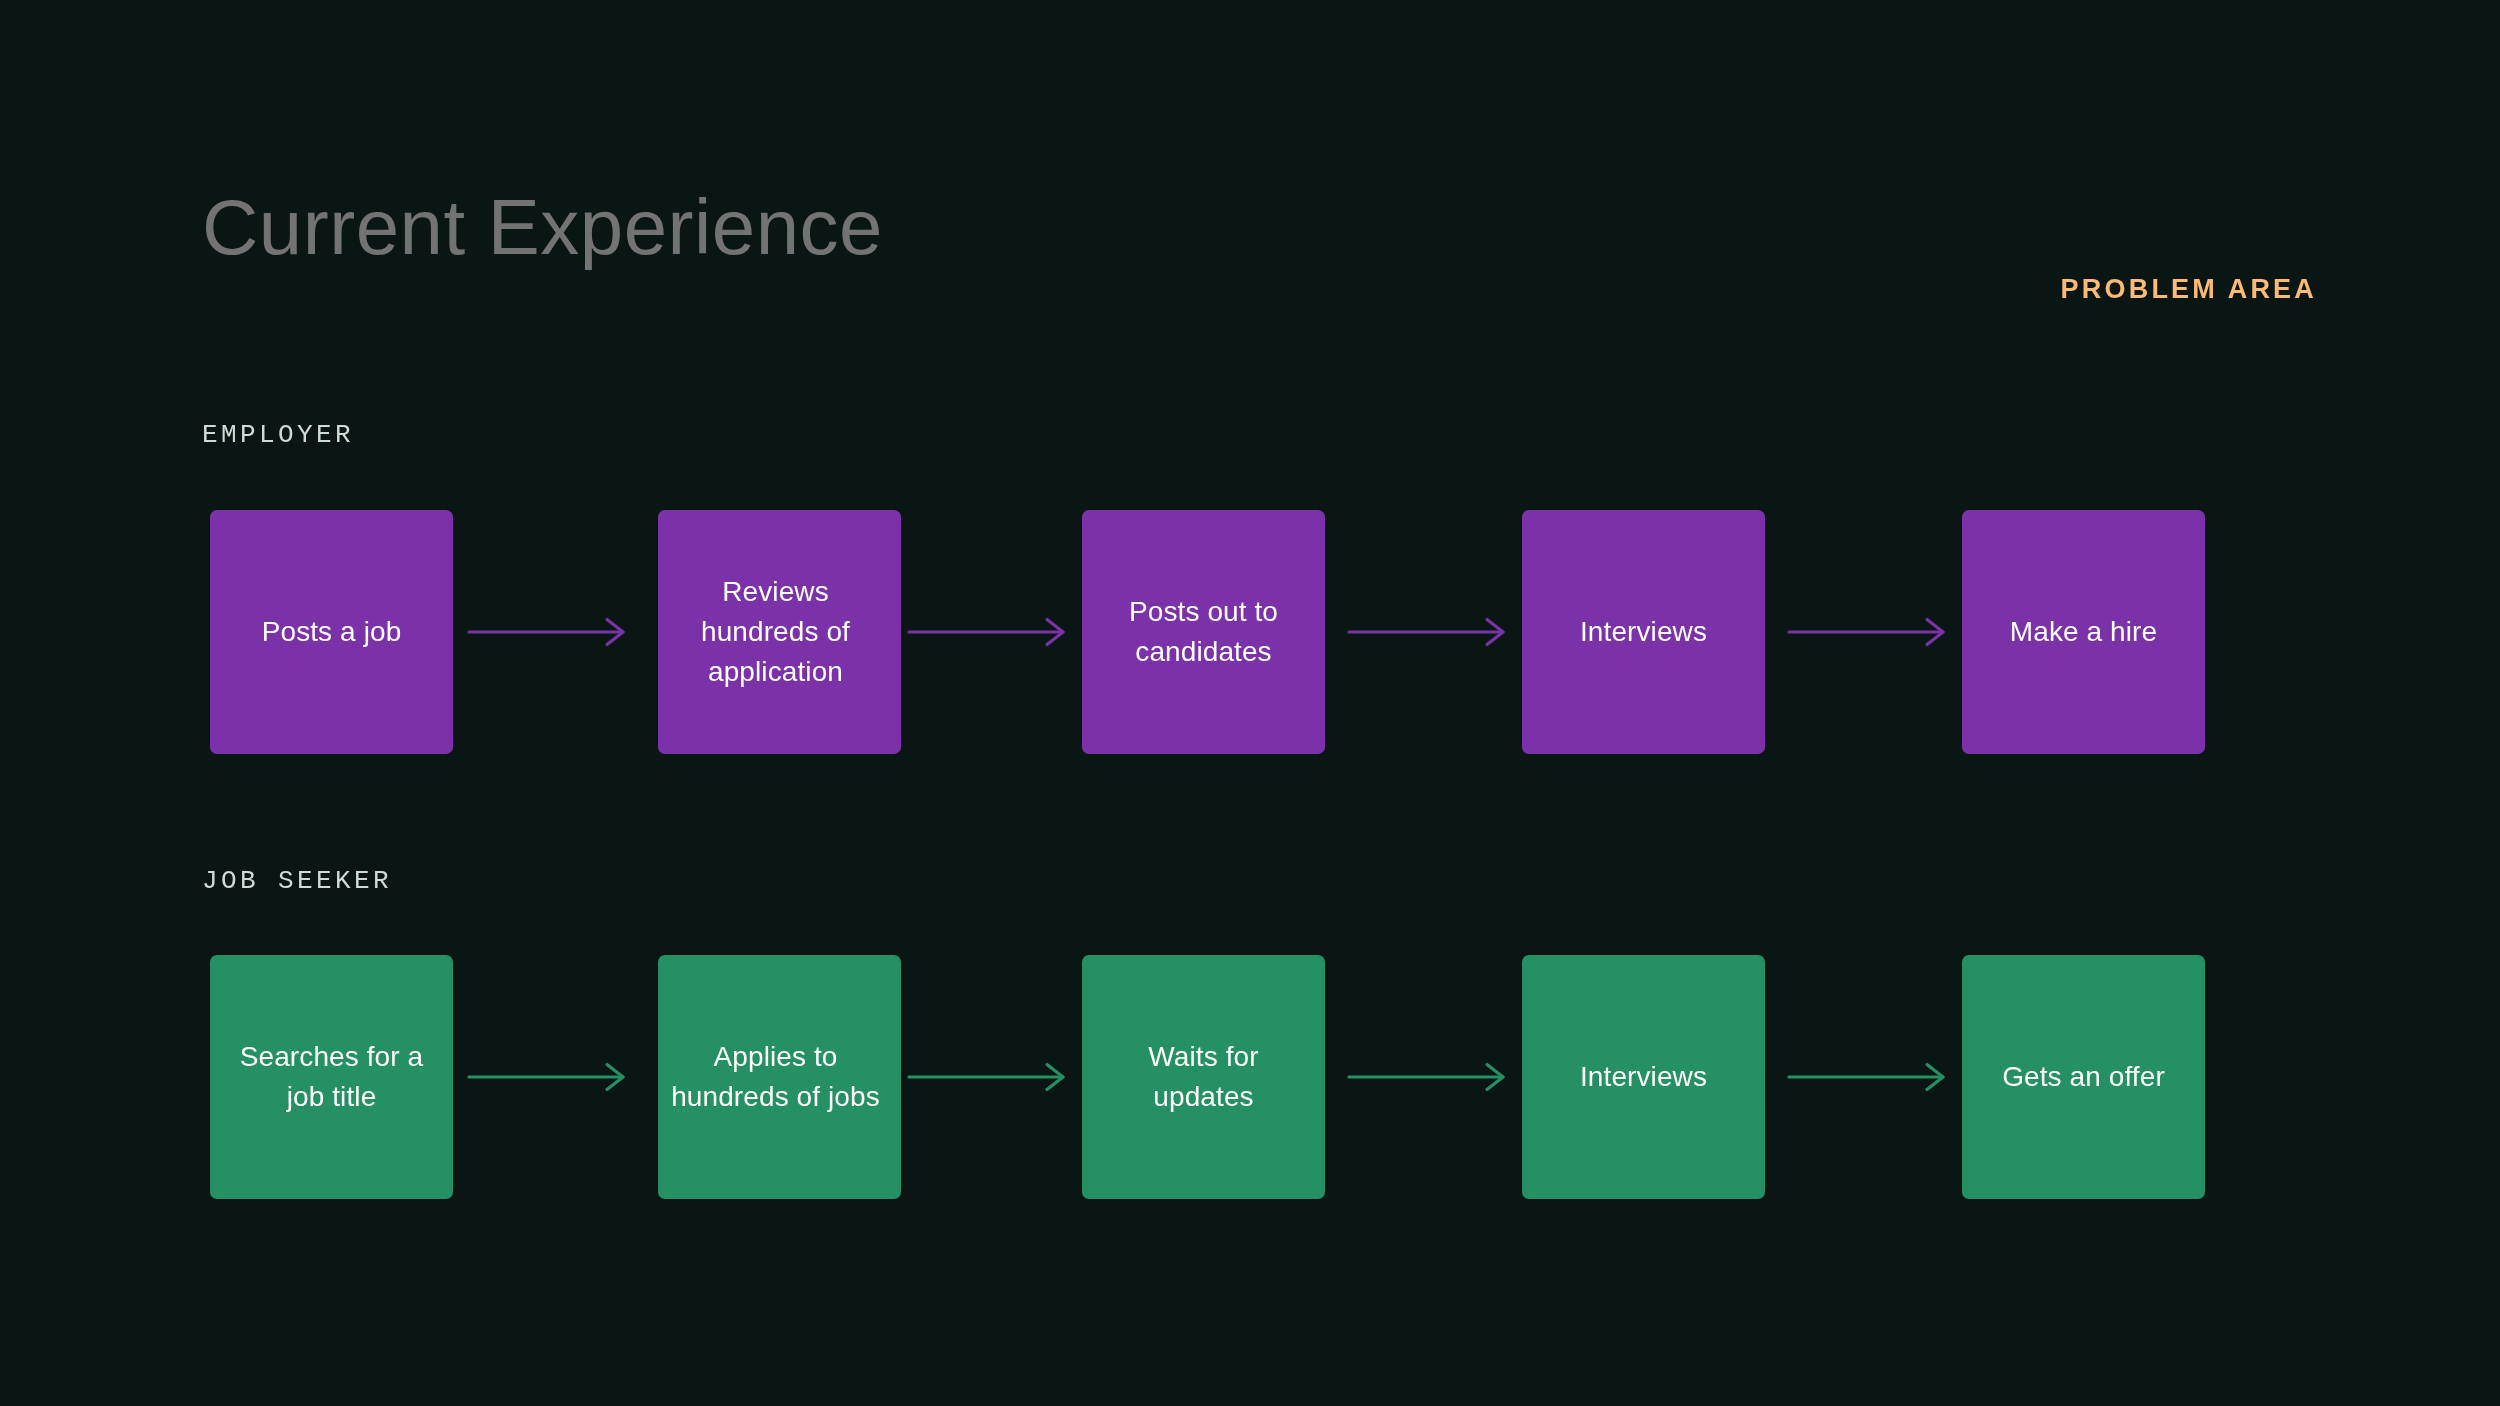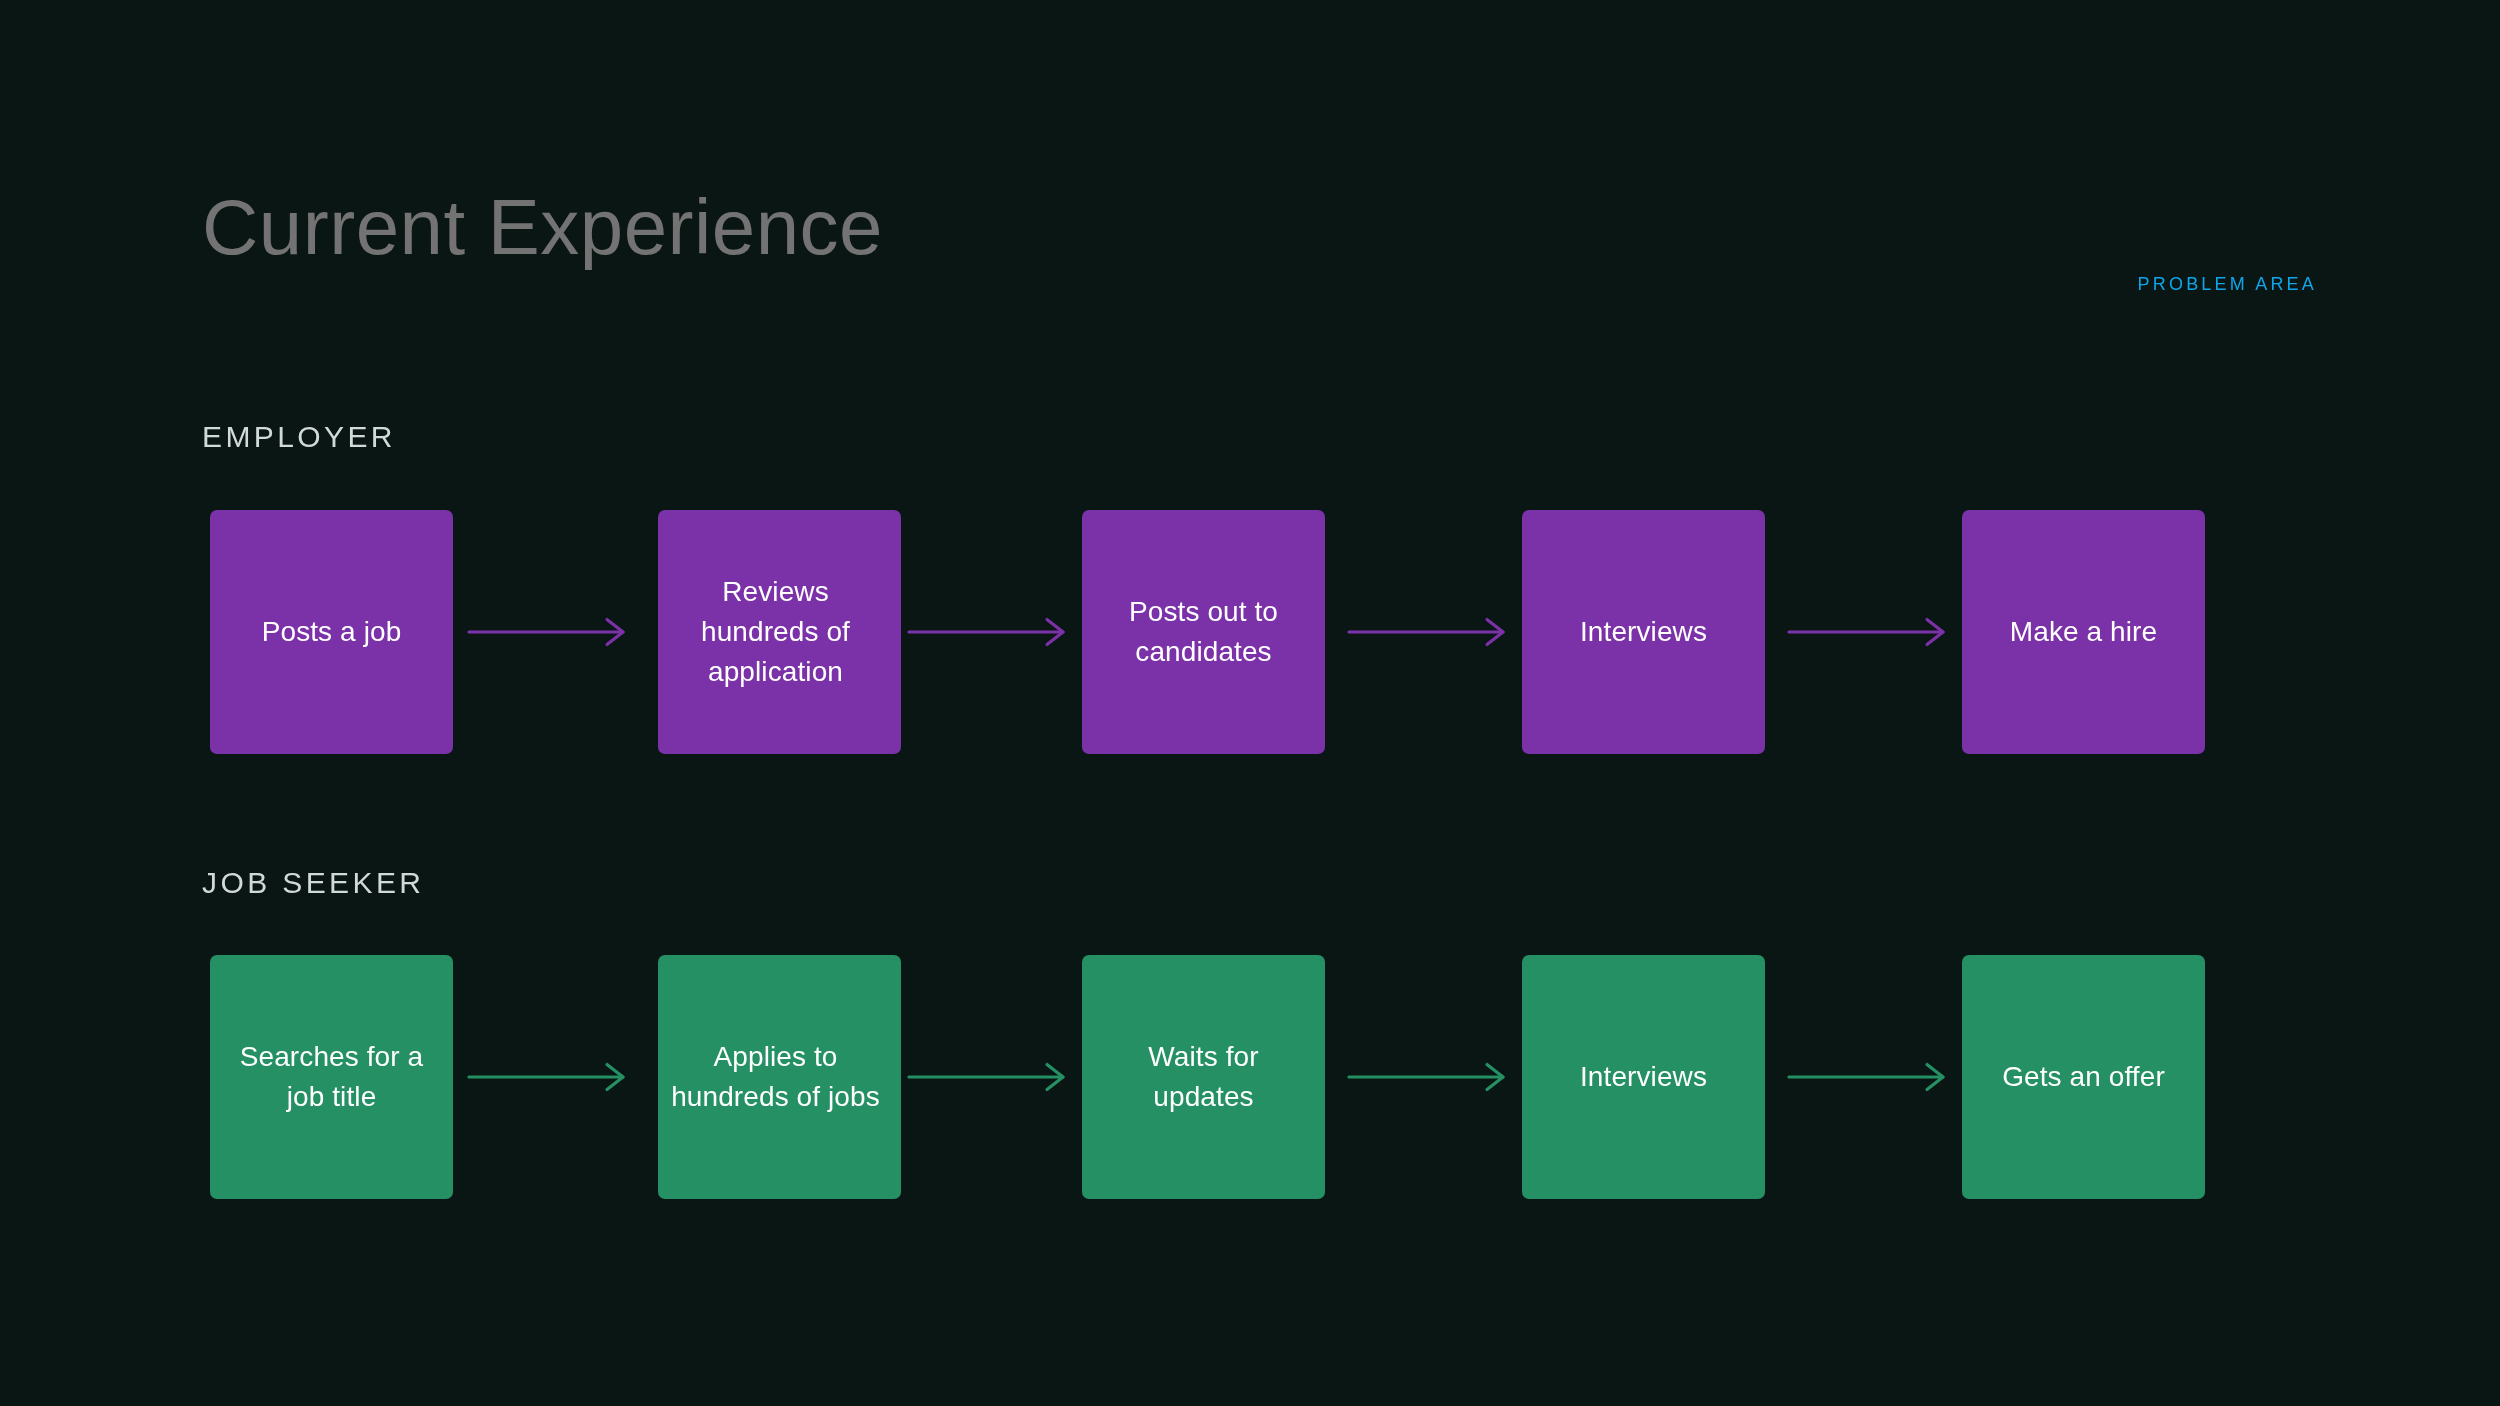--- a/index.html
+++ b/index.html
@@ -13,29 +13,29 @@
   .canvas { position:relative; width:2500px; height:1406px; background:#0a1614; }
 
   
   .page-title {
     position:absolute; left:202px; top:187px;
     font-size:78px; font-weight:300; letter-spacing:0.5px;
     color:#737373; line-height:1.05; white-space:nowrap;
   }
   .tag-problem-area {
     position:absolute; right:183px; top:274px;
-    font-size:18px; font-weight:400; letter-spacing:3.2px;
-    color:#0ea5e9; white-space:nowrap;
+    font-size:27px; font-weight:700; letter-spacing:3.2px;
+    color:#fdba74; white-space:nowrap;
   }
 
   
   .lane-label {
     position:absolute; left:202px;
-    font-size:30px; font-weight:500; letter-spacing:3.4px;
-    color:#d2dad8; white-space:nowrap;
+    font-size:26px; font-weight:500; letter-spacing:3.4px;
+    color:#d2dad8; white-space:nowrap;font-family:Liberation Mono, monospace;
   }
   .lane-label.employer   { top:420px; }
   .lane-label.jobseeker  { top:866px; }
 
   
   .flow-row { position:absolute; left:202px; height:244px; }
   .flow-row.employer  { top:510px; }
   .flow-row.jobseeker { top:955px; }
 
   .step-box {

